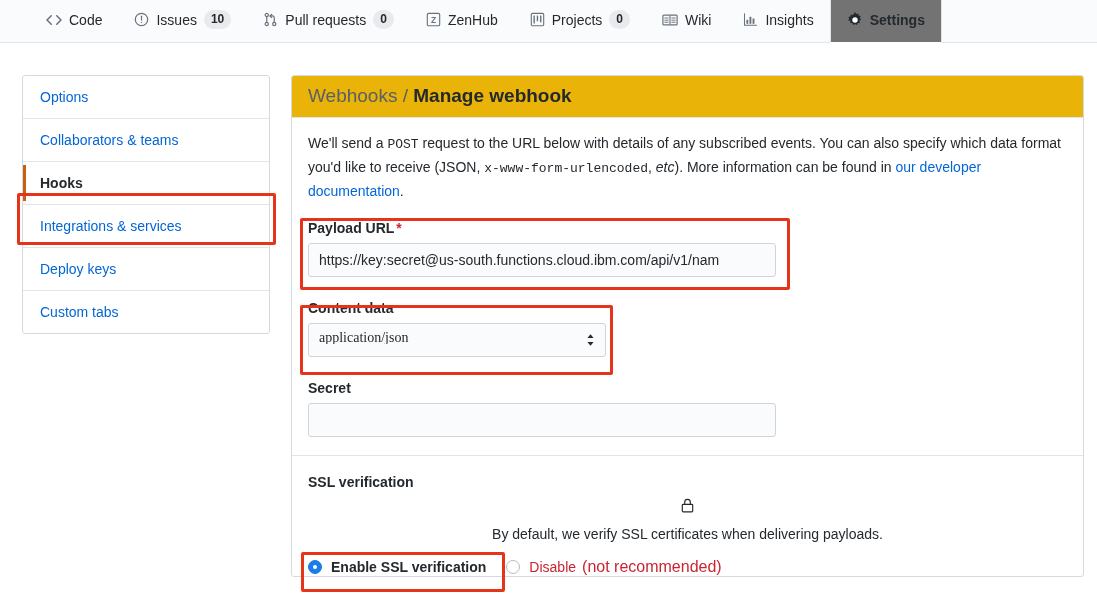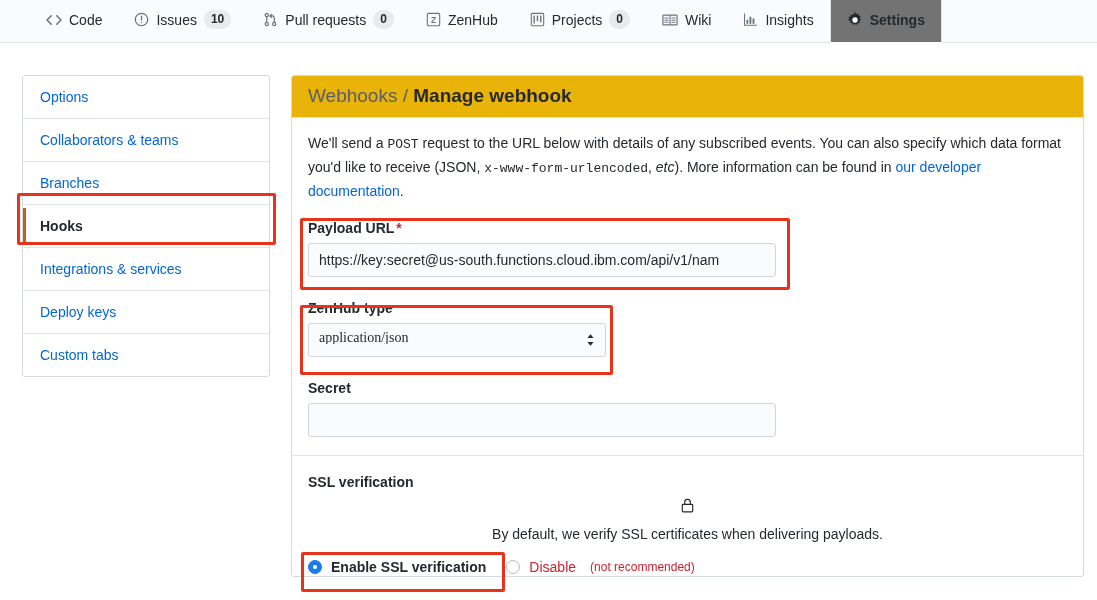--- a/index.html
+++ b/index.html
@@ -233,21 +233,21 @@
     content: "";
     position: absolute;
     left: 4px; top: 4px;
     width: 4px; height: 4px;
     border-radius: 50%;
     background: #ffffff;
   }
   #opt-enable .radio-label { font-weight: bold; color: #24292e; }
   #opt-disable { margin-left: 20px; }
   #opt-disable .radio-label { color: #cb2431; }
-  #opt-disable .radio-note { color: #cb2431; font-size: 12px; margin-left: 14px; }
+  #opt-disable .radio-note { color: #cb2431; font-size: 16px; margin-left: 6px; }
 
   
   .annot {
     position: absolute;
     border: 3px solid #e8331b;
     border-radius: 2px;
     pointer-events: none;
     z-index: 40;
   }
   #annot-hooks      { left: 17px;  top: 193px; width: 259px; height: 52px; }
@@ -353,23 +353,20 @@
 
 </div>
 
 <div id="settings-sidebar">
   <div class="menu-item">
     <span>Options</span>
   </div>
   <div class="menu-item">
     <span>Collaborators &amp; teams</span>
   </div>
-  <div class="menu-item">
-    <span>Branches</span>
-  </div>
   <div class="menu-item selected">
     <span>Hooks</span>
   </div>
   <div class="menu-item">
     <span>Integrations &amp; services</span>
   </div>
   <div class="menu-item">
     <span>Deploy keys</span>
   </div>
   <div class="menu-item">
@@ -390,21 +387,21 @@
     <p id="webhook-desc"><span>We'll send a </span><code class="mono">POST</code><span> request to the URL below with details of any subscribed events. You can also specify which data format you'd like to receive (JSON, </span><code class="mono">x-www-form-urlencoded</code><span>, </span><em class="ital">etc</em><span>). More information can be found in </span><a class="link" href="#">our developer documentation</a><span>.</span></p>
 
     <div class="field-group" style="margin-bottom:22px;">
       <label class="field-label">
         <span>Payload URL</span><span class="req-star">*</span>
       </label>
       <input class="text-input" type="text" value="https://key:secret@us-south.functions.cloud.ibm.com/api/v1/nam" style="">
     </div>
 
     <div class="field-group" style="margin-bottom:22px;">
-      <label class="field-label">ZenHub type</label>
+      <label class="field-label">Content data</label>
       <div class="select-wrap">
         <select class="select-input">
           <option>application/json</option>
           <option>application/x-www-form-urlencoded</option>
         </select>
         <span class="select-arrows">
           <svg width="11" height="16" viewBox="0 0 11 16" fill="currentColor">
               <path d="M5.5 2.2l3.1 3.8H2.4z"></path>
               <path d="M5.5 13.8L2.4 10h6.2z"></path>
             </svg>

